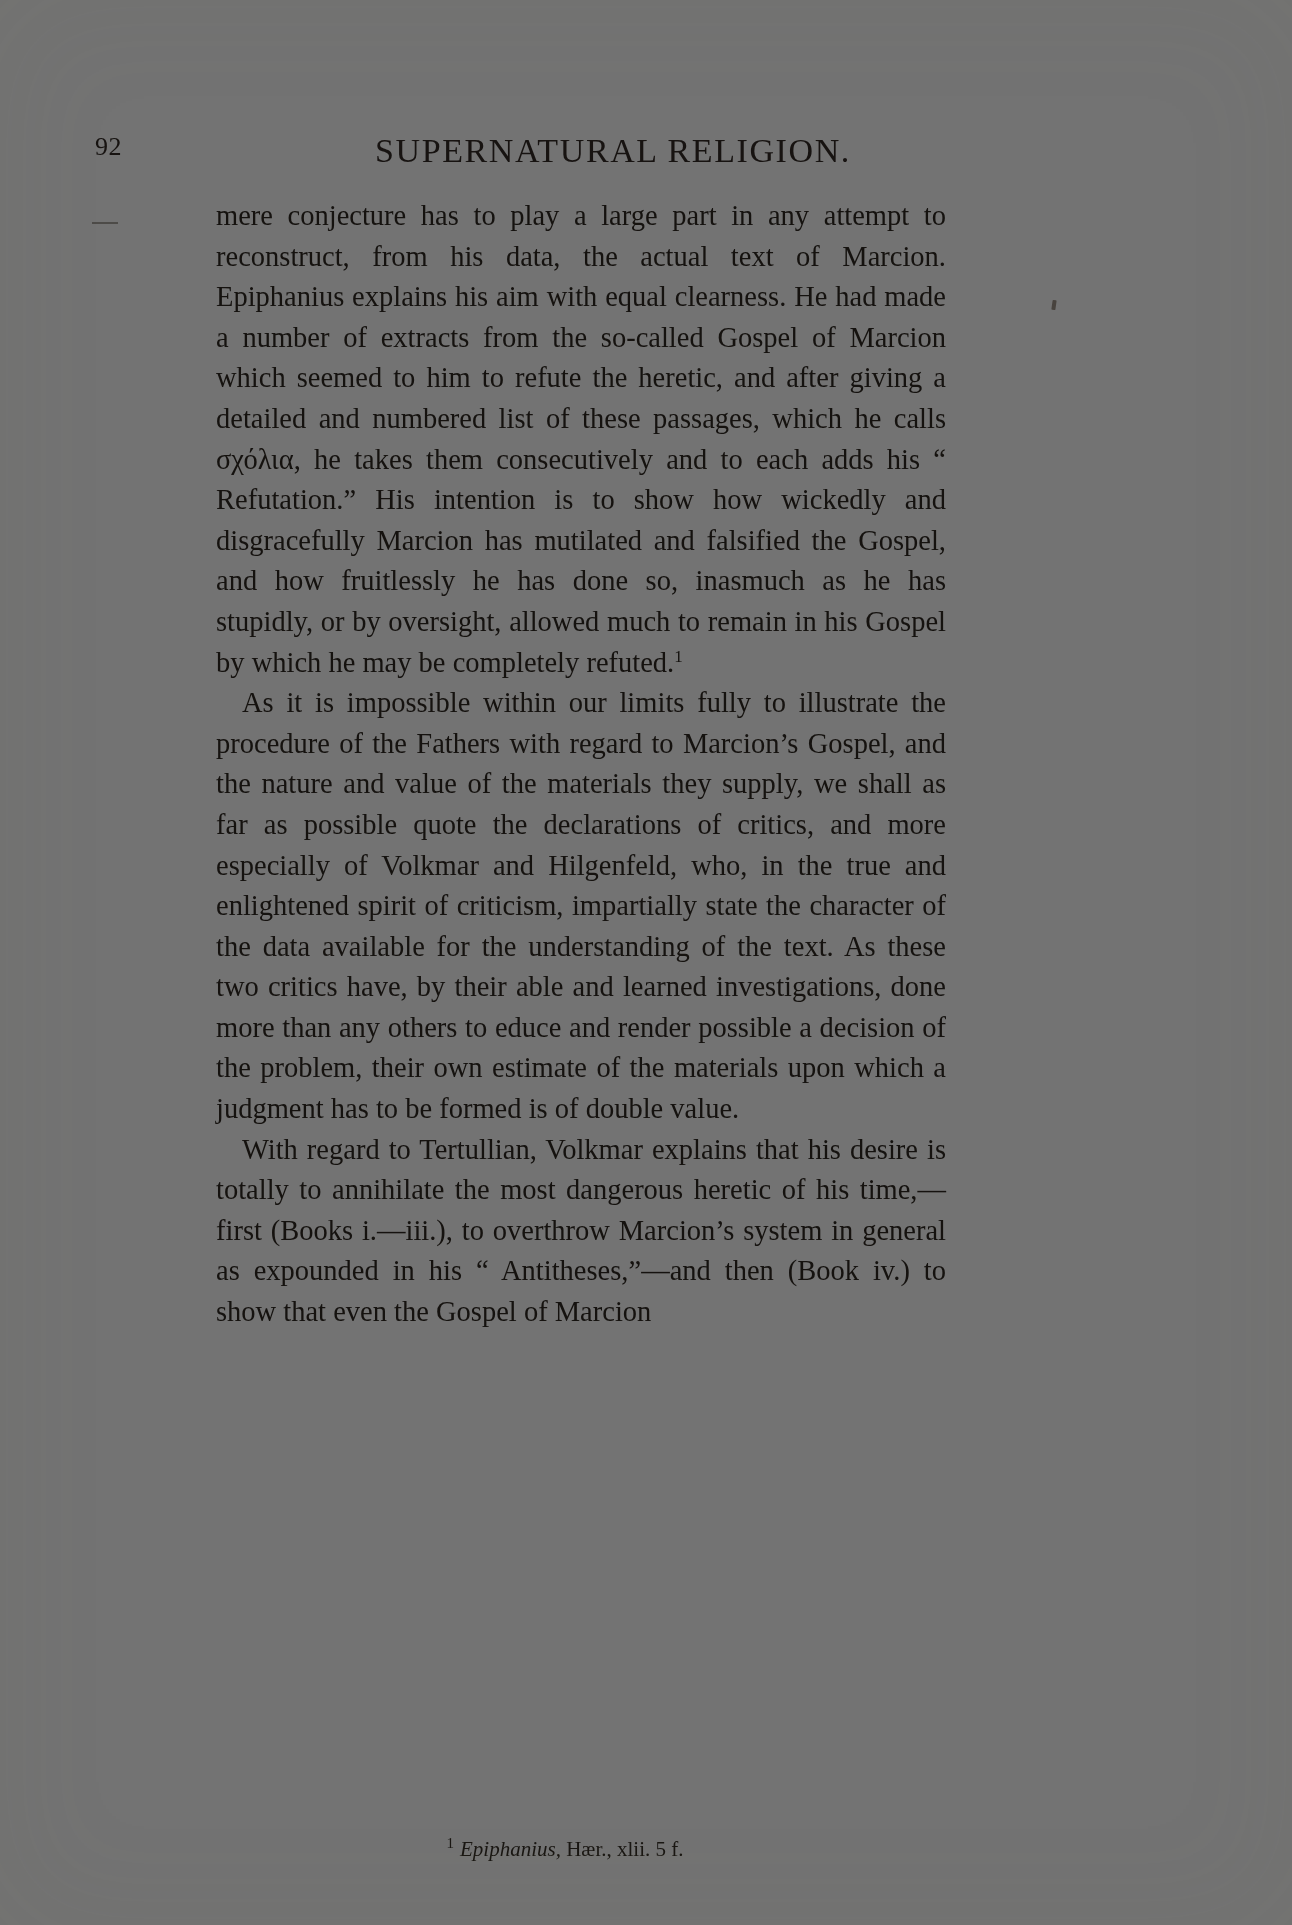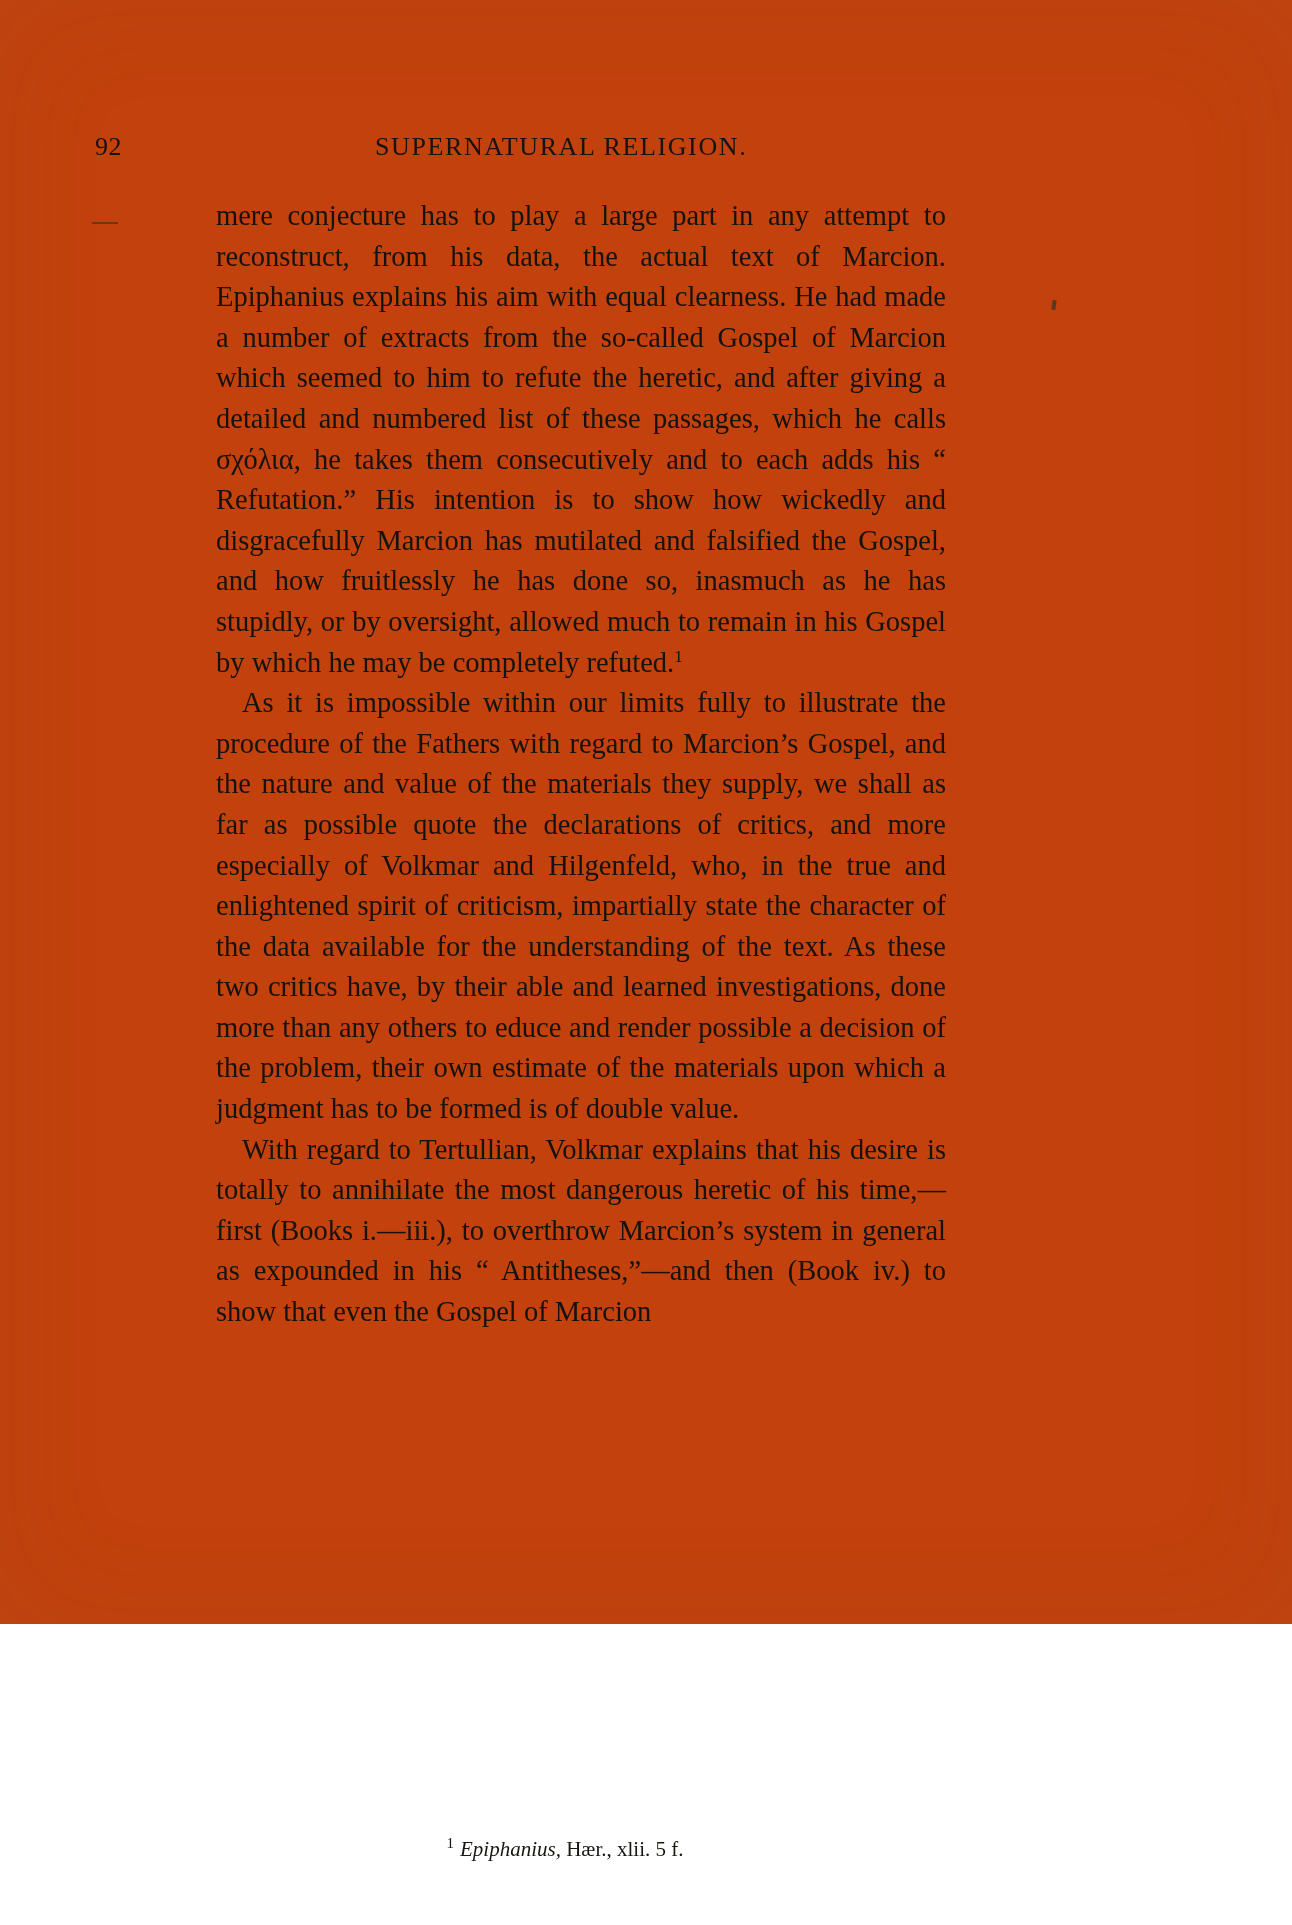--- a/index.html
+++ b/index.html
@@ -12,43 +12,43 @@
     height: 1925px;
     position: relative;
     font-family: "Liberation Serif", serif;
     color: #1a1713;
     overflow: hidden;
   }
   .page {
     position: absolute;
     left: 0; top: 0;
     width: 1292px;
-    height: 1624px;
-    background: #c2410c;
+    height: 1925px;
+    background: #737373;
   }
   .header {
     position: absolute;
     left: 95px;
     top: 132px;
     width: 1100px;
     height: 34px;
   }
   .folio {
     position: absolute;
     left: 0;
     top: 0;
     font-size: 26px;
     letter-spacing: 0.5px;
     color: #171311;
   }
   .running-head {
     position: absolute;
     left: 280px;
     top: 0;
-    font-size: 26px;
+    font-size: 34px;
     letter-spacing: 1.6px;
     color: #171311;
     white-space: nowrap;
   }
   .body-col {
     position: absolute;
     left: 216px;
     top: 196px;
     width: 730px;
   }

